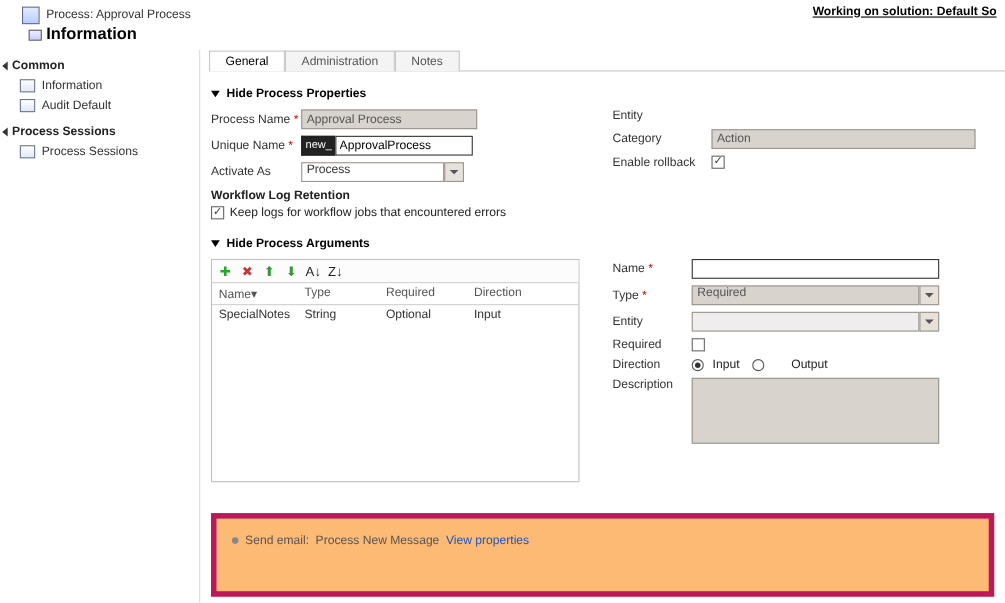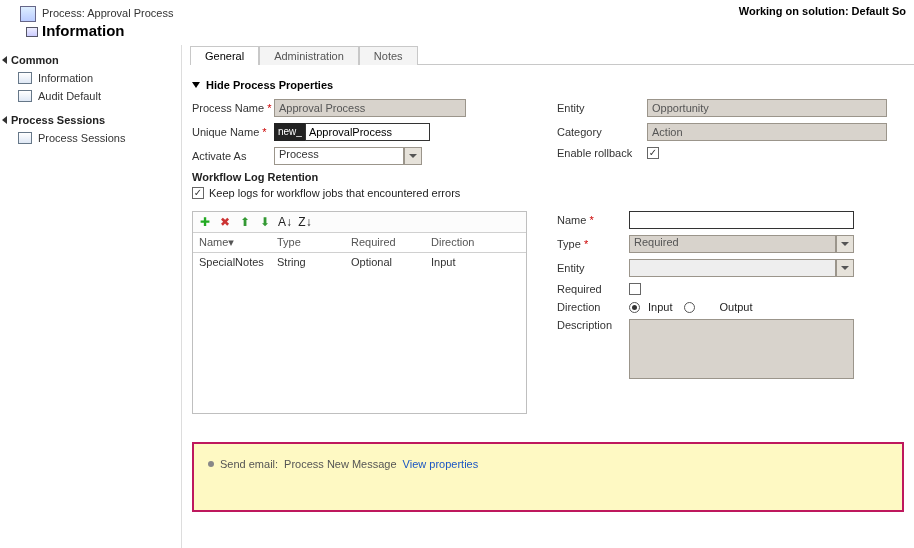--- a/index.html
+++ b/index.html
@@ -4,41 +4,41 @@
 <style>
 * { box-sizing: border-box; margin: 0; padding: 0; font-family: "Segoe UI", Tahoma, sans-serif; font-size: 11px; }
 body { background: #fff; color: #222; width: 914px; height: 548px; overflow: hidden; }
 .layout { display: flex; flex-direction: column; height: 100%; }
 .header { display: flex; justify-content: space-between; align-items: flex-start; padding: 4px 8px 6px 20px; }
 .header-left { display: flex; align-items: flex-start; gap: 6px; }
 .hicon { width: 16px; height: 16px; border: 1px solid #668; background: linear-gradient(#def,#bcf); margin-top: 2px; }
 .hicon2 { width: 12px; height: 10px; border: 1px solid #556; background: linear-gradient(#eef,#ccf); margin-top: 3px; margin-left: 6px; }
 .ptitle { font-size: 11px; color: #333; }
 .pinfo { font-size: 15px; font-weight: bold; color: #000; margin-top: 0; }
-.worksol { font-size: 11px; font-weight: bold; color: #000; padding-top: 1px; }
+.worksol { font-size: 11px; font-weight: bold; color: #000; padding-top: 1px; text-decoration: underline; }
 .body { display: flex; flex: 1; overflow: hidden; }
 .sidebar { width: 182px; border-right: 1px solid #ddd; padding: 6px 8px 6px 0; background: #fff; }
 .sb-cat { font-size: 11px; font-weight: bold; color: #222; padding: 3px 0 3px 2px; border-bottom: 0; display:flex; align-items:center; gap:4px;}
 .sb-caret { width:0;height:0;border-top:4px solid transparent;border-bottom:4px solid transparent;border-right:5px solid #333; }
 .sb-item { display: flex; align-items: center; gap: 6px; padding: 3px 0 3px 18px; color: #333; cursor: pointer; }
 .sb-item .ic { width: 14px; height: 12px; border: 1px solid #678; background: linear-gradient(#fff,#dfe8f5); }
 .main { flex: 1; display: flex; flex-direction: column; overflow: hidden; }
 .tabs { display: flex; border-bottom: 1px solid #c8c8c8; margin-left: 8px; }
 .tab { padding: 3px 14px; border: 1px solid #c8c8c8; border-bottom: none; margin-right: 0; background: #f4f4f4; color: #555; cursor: pointer; position: relative; top: 1px; }
 .tab.active { background: #fff; color: #000; }
 .content { flex: 1; overflow-y: auto; padding: 10px 10px 10px 10px; }
 .sect-h { font-size: 11px; font-weight: bold; color: #000; display: flex; align-items: center; gap: 6px; cursor: pointer; margin: 4px 0 8px 0; }
 .tri { width: 0; height: 0; border-left: 4px solid transparent; border-right: 4px solid transparent; border-top: 6px solid #000; }
 .row2col { display: flex; gap: 30px; }
 .colL { flex: 0 0 335px; }
 .colR { flex: 1; }
 .frow { display: flex; align-items: center; margin-bottom: 6px; }
 .flabel { width: 82px; font-size: 11px; color: #333; }
 .req { color: #c00; }
-.rofield { background: #d8d3cc; border: 1px solid #9b958b; height: 18px; line-height: 16px; padding: 0 4px; color: #555; font-size: 11px; width: 192px; }
+.rofield { background: #d8d3cc; border: 1px solid #9b958b; height: 18px; line-height: 16px; padding: 0 4px; color: #555; font-size: 11px; width: 160px; }
 .rofield.wide { width: 240px; }
 .txtin { height: 18px; border: 1px solid #333; padding: 0 3px; font-size: 11px; }
 .prefix { background: #222; color: #fff; border: 1px solid #222; border-right: none; padding: 0 3px; height: 18px; line-height: 16px; display: inline-flex; align-items:center; font-size:10px; }
 .nameflex { display:flex;align-items:flex-end; }
 .sel { display: flex; align-items: center; }
 .selbox { height: 18px; border: 1px solid #9b958b; background: #fff; width: 130px; padding: 0 4px; color: #333; font-size: 11px; }
 .selbtn { width: 18px; height: 18px; border: 1px solid #9b958b; background: #e6e2da; display:flex; align-items:center; justify-content:center; }
 .chev { width:0;height:0;border-left:4px solid transparent;border-right:4px solid transparent;border-top:4px solid #555; }
 .chk { width: 12px; height: 12px; border: 1px solid #666; background: #fff; display: inline-flex; align-items:center; justify-content:center; margin-right:5px;}
 .chk.checked::after{content:"✓";font-size:10px;color:#333;line-height:10px;}
@@ -54,21 +54,21 @@
 .gridbody { height: 160px; border-top:none; }
 .gridrow { color:#333; }
 .args-right { flex:1; }
 .afrow { display:flex; align-items:center; margin-bottom:6px; }
 .aflabel { width:72px; font-size:11px; color:#333;}
 .longsel { display:flex; flex:1; max-width: 225px;}
 .longselbox { flex:1; height:18px; border:1px solid #9b958b; background:#d8d3cc; padding:0 4px; color:#555; font-size:11px;}
 .radio { width:11px;height:11px;border:1px solid #555;border-radius:50%;display:inline-block;margin-right:4px;position:relative;}
 .radio.sel::after{content:"";width:5px;height:5px;background:#333;border-radius:50%;position:absolute;left:2px;top:2px;}
 .desc { width:225px; height:60px; background:#d8d3cc; border:1px solid #9b958b;}
-.steps { margin-top:28px; border:2px solid #be185d; background:#fef9c3; padding:14px 14px 40px 14px;}
+.steps { margin-top:28px; border:5px solid #be185d; background:#fdba74; padding:14px 14px 40px 14px;}
 .stepline { display:flex; align-items:center; gap:6px; font-size:11px; color:#555;}
 .bullet { width:6px;height:6px;border-radius:50%;background:#888;}
 .link { color:#1a56c4; cursor:pointer; }
 .longtxt { flex:1; max-width:225px; height:18px; border:1px solid #333; background:#fff; padding:0 3px;}
 </style>
 </head>
 <body>
 
 <div class="layout">
   <div class="header">
@@ -148,33 +148,36 @@
             </div>
             <div class="subh">Workflow Log Retention</div>
             <div class="frow">
               <span class="chk checked"></span>
               <span>Keep logs for workflow jobs that encountered errors</span>
             </div>
           </div>
           <div class="colR">
             <div class="frow">
               <span class="flabel" style="width:90px;">Entity</span>
-              <div class="rofield wide">Opportunity</div>
             </div>
             <div class="frow">
               <span class="flabel" style="width:90px;">Category</span>
               <div class="rofield wide">Action</div>
             </div>
             <div class="frow">
               <span class="flabel" style="width:90px;">Enable rollback</span>
               <span class="chk checked"></span>
             </div>
           </div>
         </div>
 
+        <div class="sect-h" style="margin-top:10px;">
+          <span class="tri"></span>
+          <span>Hide Process Arguments</span>
+        </div>
 
         <div class="args-shell">
           <div class="args-left">
             <div class="argtb">
               <div class="toolbar">
                 <span class="tbtn" style="color:#2a2;">✚</span>
                 <span class="tbtn" style="color:#c33;">✖</span>
                 <span class="tbtn" style="color:#393;">⬆</span>
                 <span class="tbtn" style="color:#393;">⬇</span>
                 <span class="tbtn">A↓</span>

